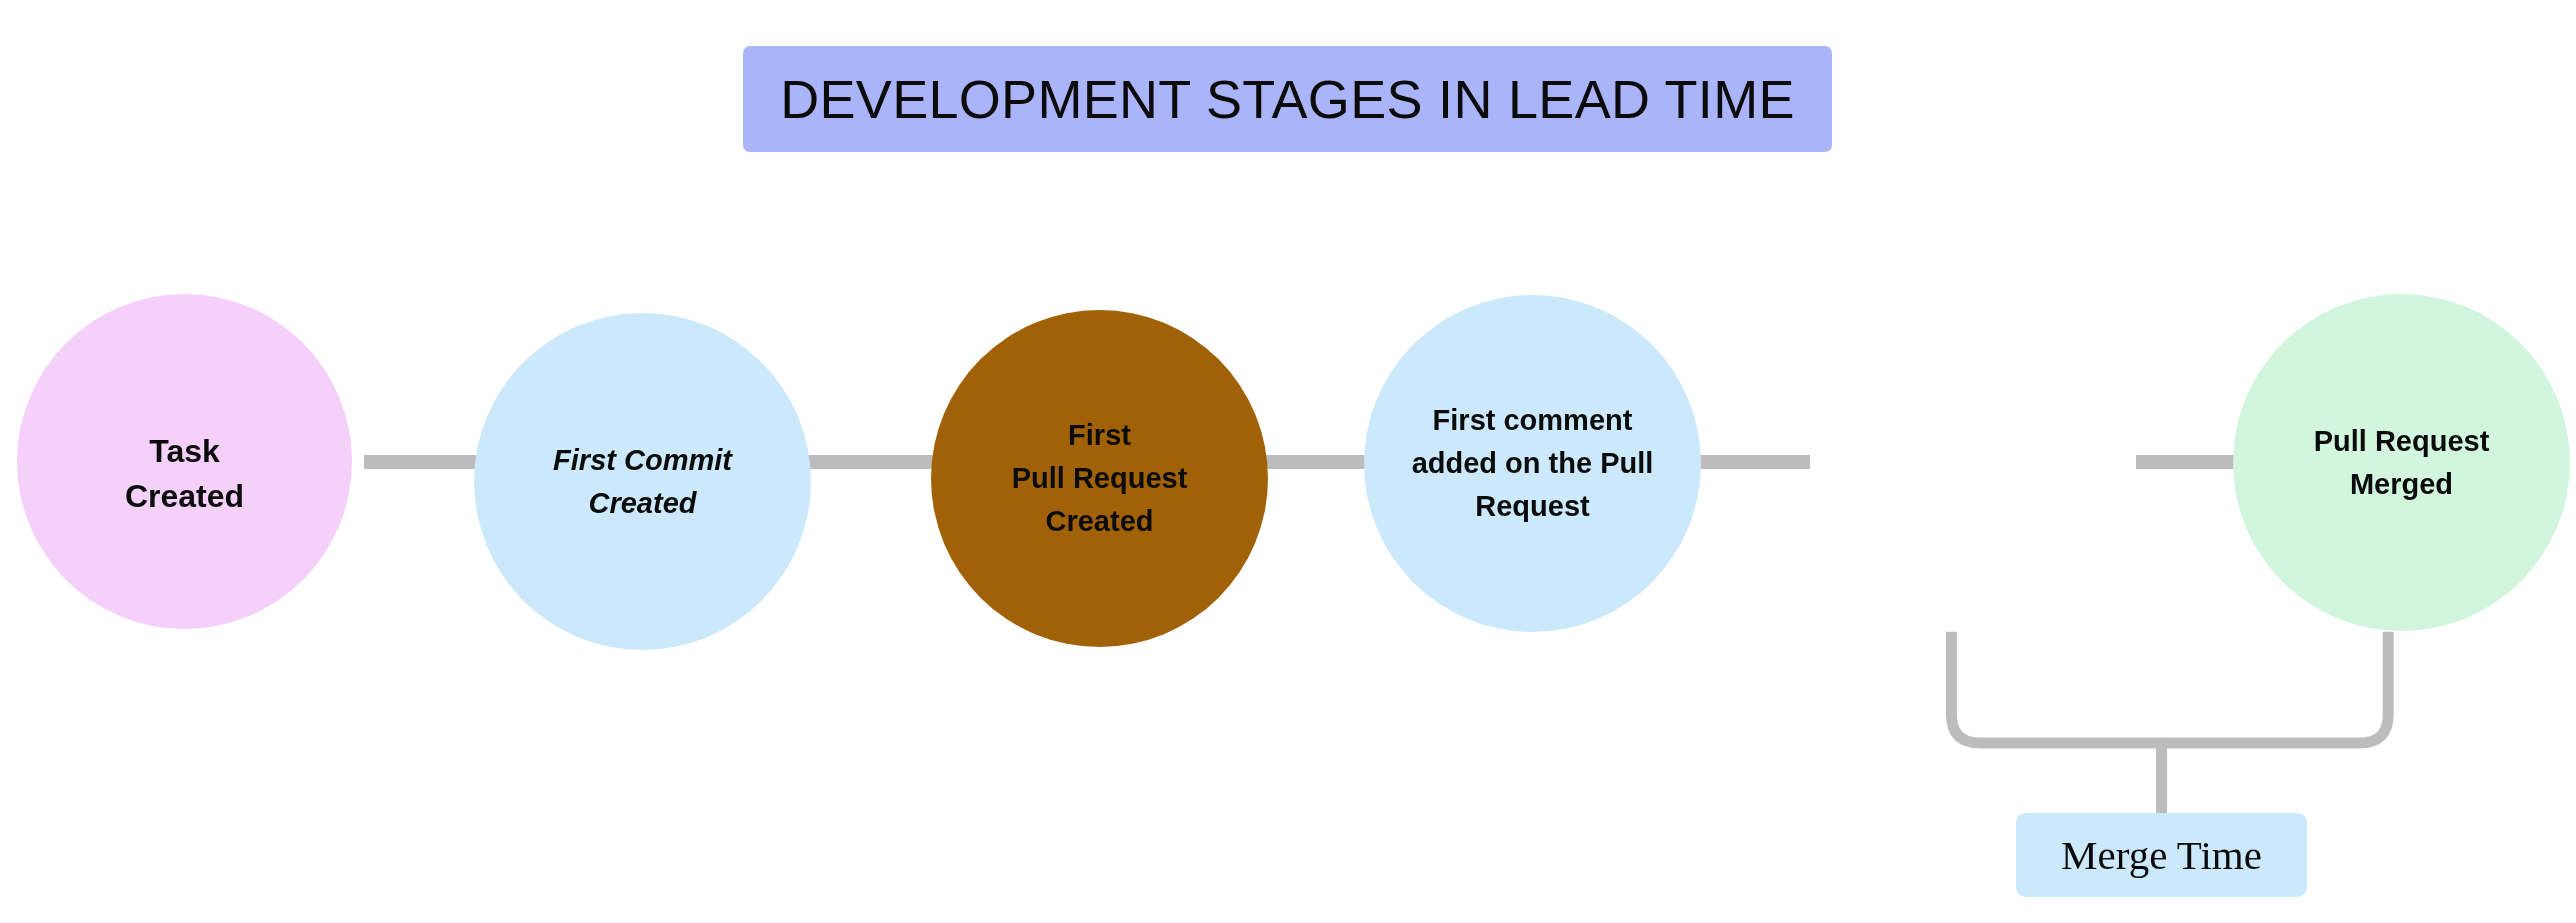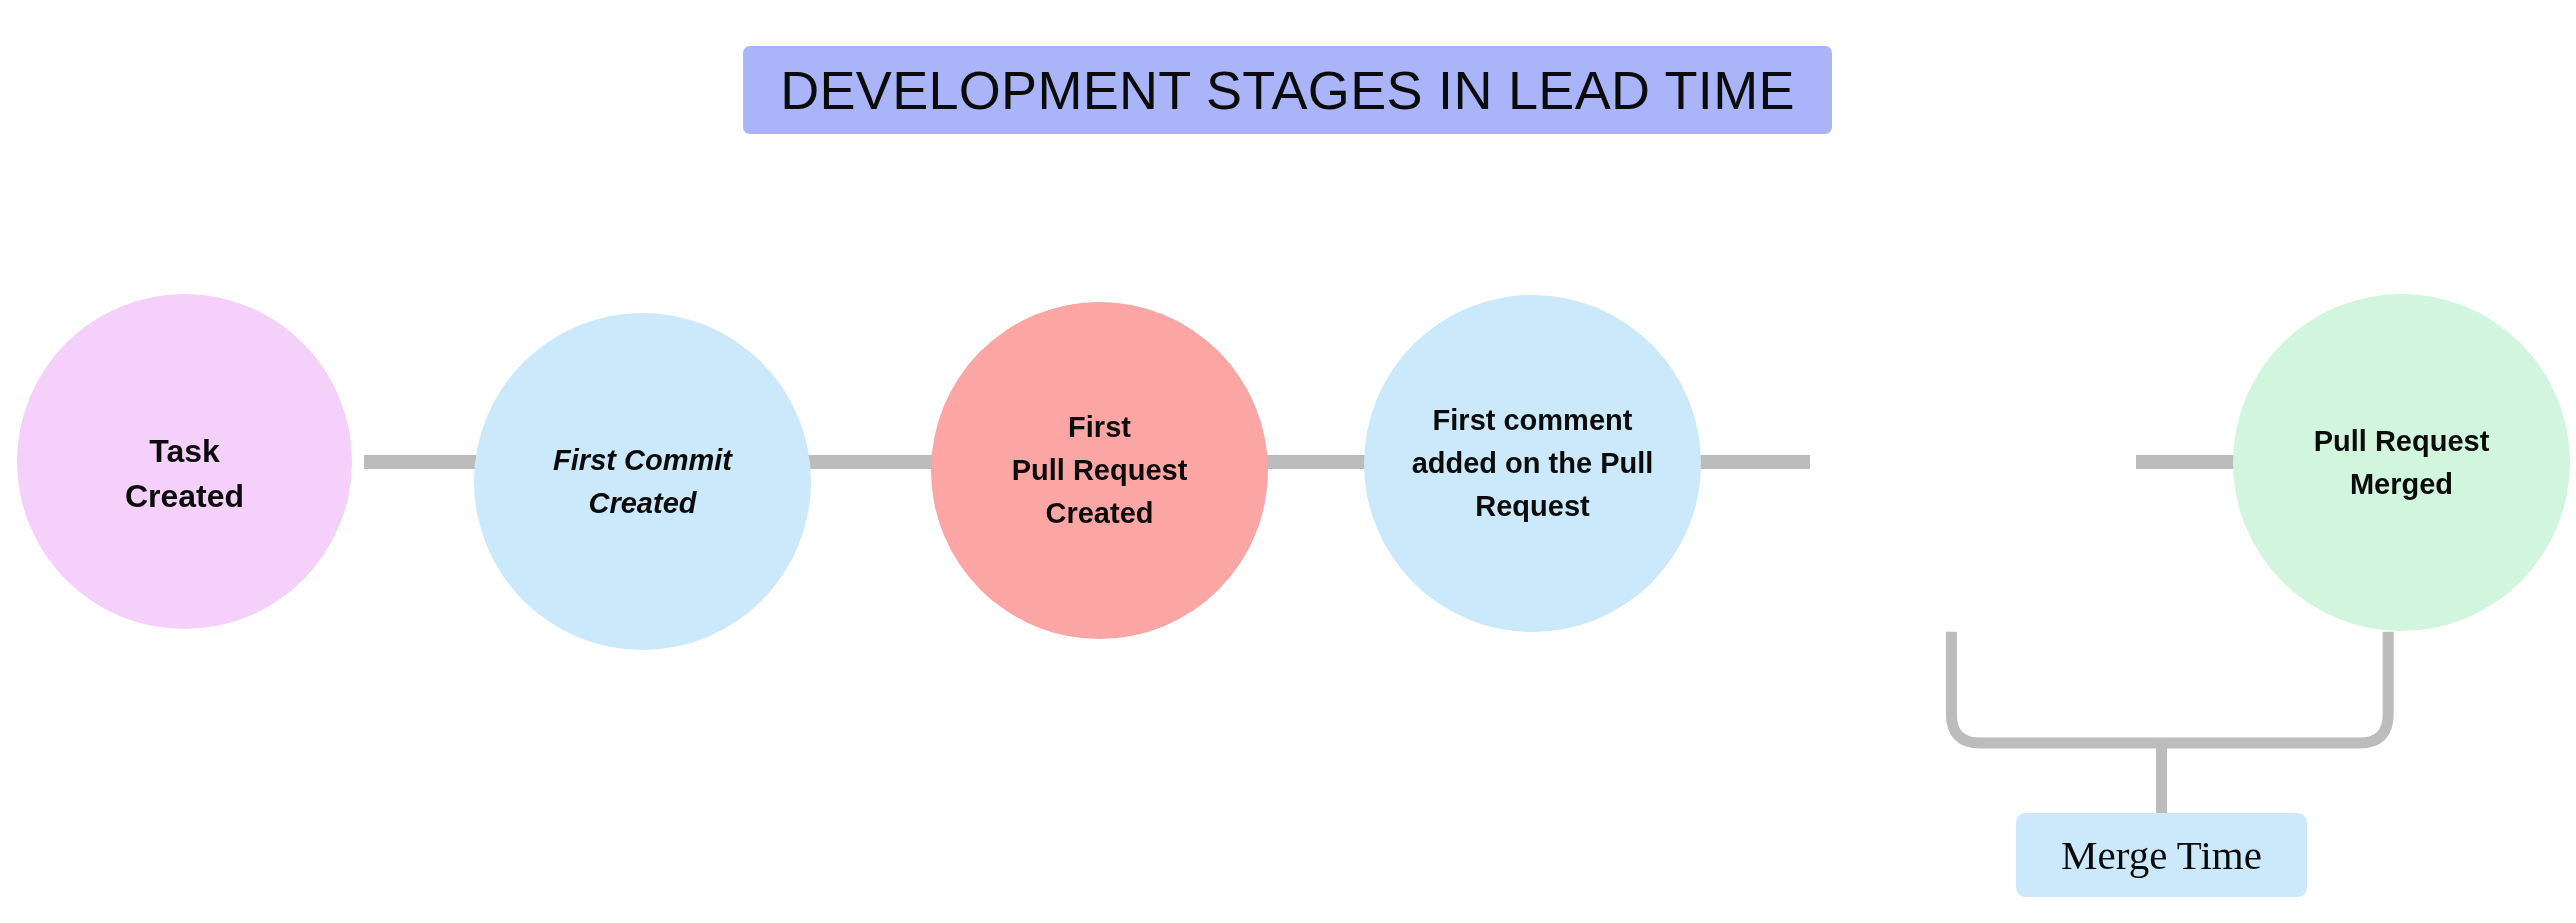--- a/index.html
+++ b/index.html
@@ -17,21 +17,21 @@
     background: #ffffff;
     overflow: hidden;
   }
 
   
   #title-banner {
     position: absolute;
     left: 743px;
     top: 46px;
     width: 1089px;
-    height: 88px;
+    height: 106px;
     background: #aab4f8;
     border-radius: 6.9px;
     display: flex;
     align-items: center;
     justify-content: center;
     box-sizing: border-box;
   }
   #title-text {
     font-family: "Liberation Sans", sans-serif;
     font-weight: 400;
@@ -117,21 +117,21 @@
   <div class="connector" style="left: 2136px; top: 455px; width: 106px; background: rgb(188, 188, 188);"></div>
 
   <div class="stage-node" style="left: 17px; top: 294px; width: 335px; height: 335px; background: rgb(245, 208, 250);">
     <span class="stage-label" style="font-size: 32px; line-height: 45px; color: rgb(11, 11, 11); margin-top: 24px;">Task
 Created</span>
   </div>
   <div class="stage-node" style="left: 474px; top: 313px; width: 337px; height: 337px; background: rgb(203, 233, 251); font-style: italic;">
     <span class="stage-label" style="font-size: 29px; line-height: 43px; color: rgb(11, 11, 11);">First Commit
 Created</span>
   </div>
-  <div class="stage-node" style="left: 931px; top: 302px; width: 337px; height: 337px; background: #fca5a5;">
+  <div class="stage-node" style="left: 931px; top: 310px; width: 337px; height: 337px; background: #a16207;">
     <span class="stage-label" style="font-size: 29px; line-height: 43px; color: rgb(11, 11, 11);">First
 Pull Request
 Created</span>
   </div>
   <div class="stage-node" style="left: 1364px; top: 295px; width: 337px; height: 337px; background: rgb(203, 233, 251);">
     <span class="stage-label" style="font-size: 29px; line-height: 43px; color: rgb(11, 11, 11);">First comment
 added on the Pull
 Request</span>
   </div>
   <div class="stage-node" style="left: 2233px; top: 294px; width: 337px; height: 337px; background: rgb(210, 245, 221);">

